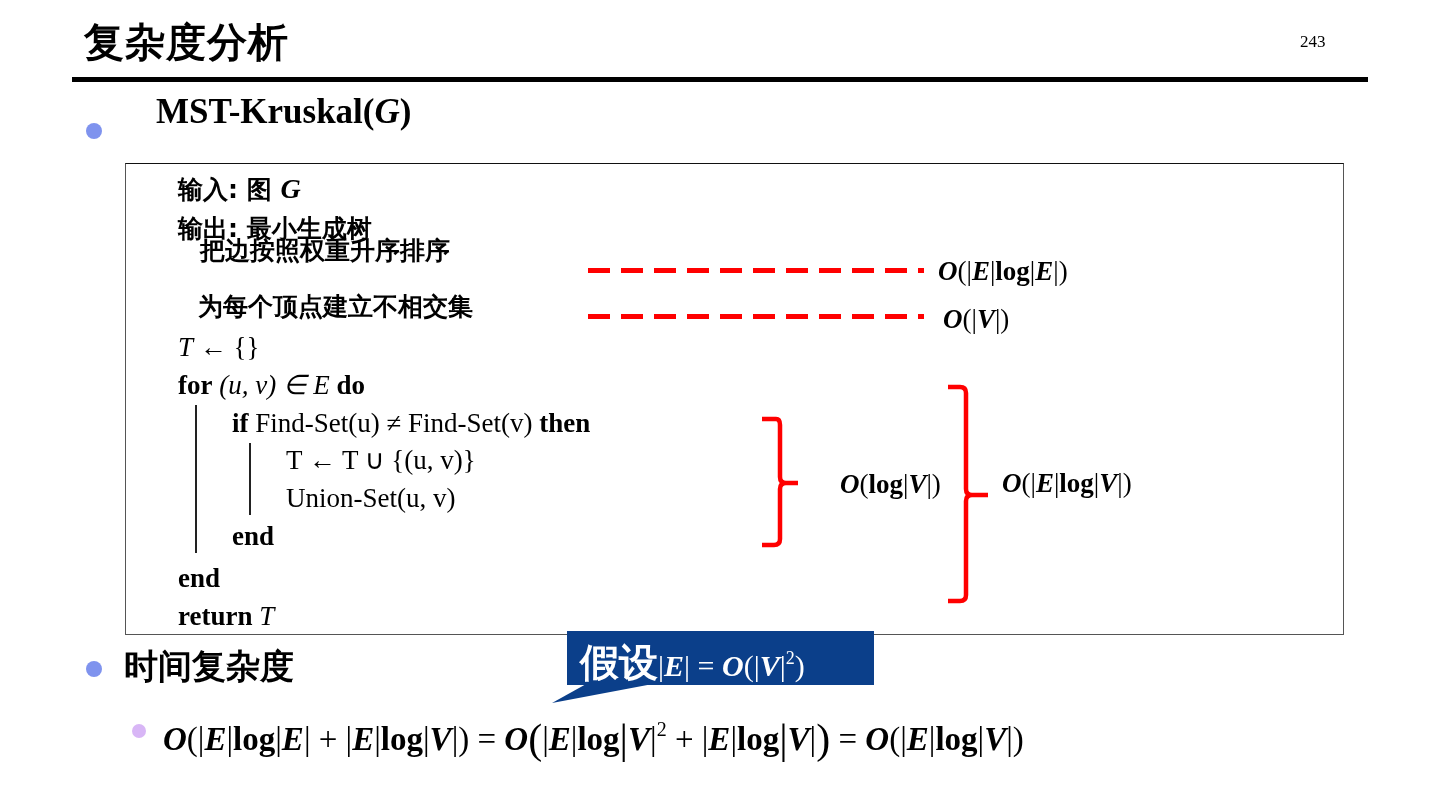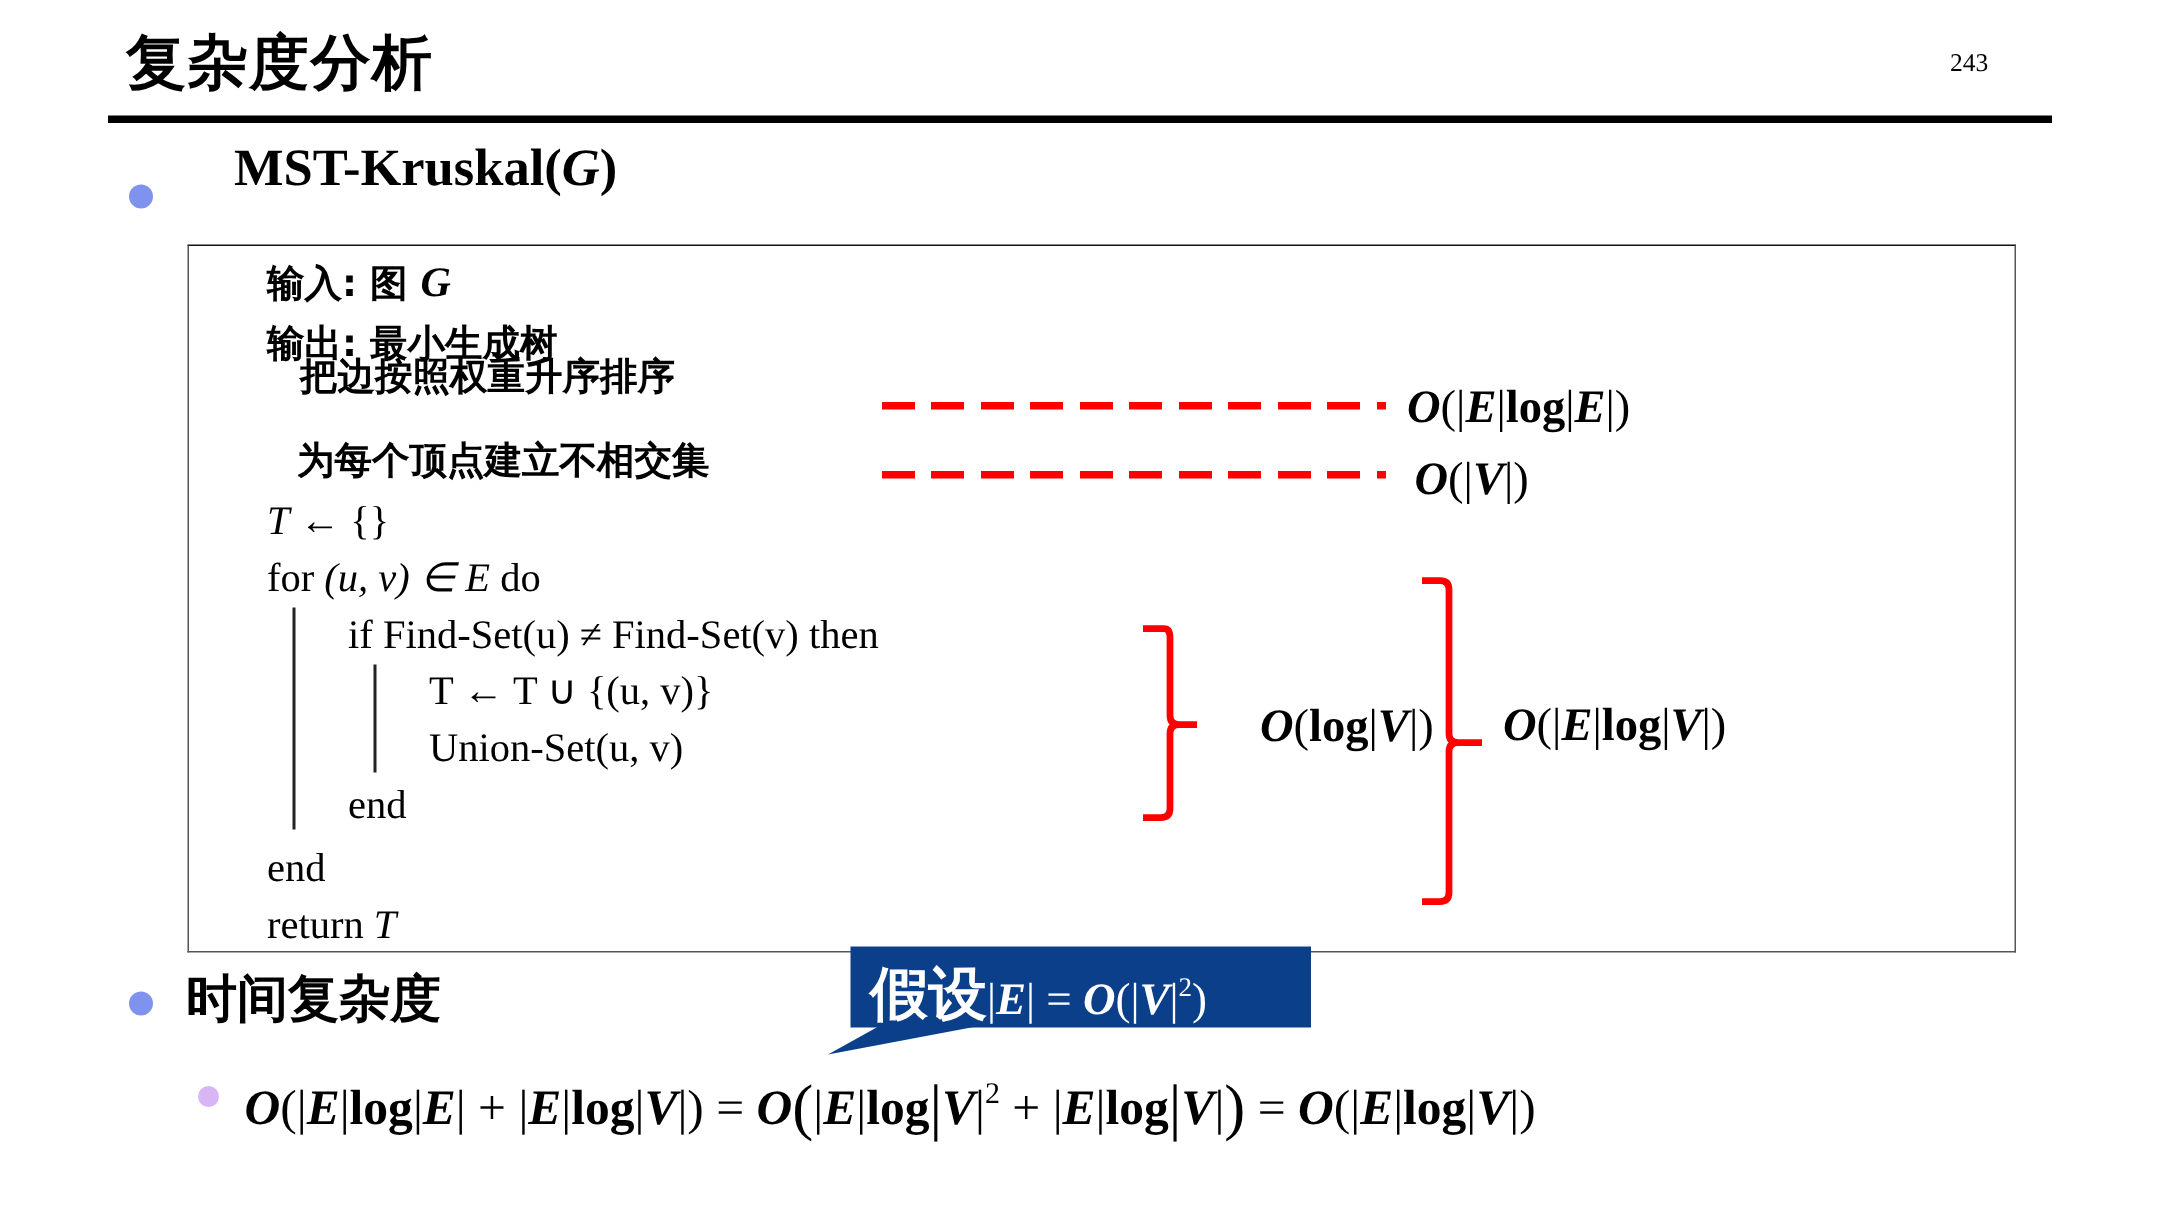--- a/index.html
+++ b/index.html
@@ -32,30 +32,30 @@
   .ital { font-style: italic; }
 
   .algo-box {
     position: absolute; left: 125px; top: 163px; width: 1219px; height: 472px;
     border: 1.5px solid #555; border-top-color: #111; background: #fff;
   }
   .algo-line {
     position: absolute; font-size: 27px; line-height: 34px; white-space: nowrap;
   }
   .algo-line.cn { font-family: "DejaVu Sans", sans-serif; font-weight: bold; font-size: 25px; }
-  .algo-line b { font-weight: normal; text-align: center; }
+  .algo-line b { font-weight: bold; text-align: center; }
   .algo-line i { font-style: italic; }
   .vbar { position: absolute; width: 2px; background: #222; }
 
   .dash {
     position: absolute; height: 5px;
     background: repeating-linear-gradient(to right, #ff0000 0 22px, transparent 22px 33px);
   }
   .cplx {
-    position: absolute; font-family: "Liberation Serif", serif; font-size: 31px; line-height: 38px; white-space: nowrap;
+    position: absolute; font-family: "Liberation Serif", serif; font-size: 27px; line-height: 38px; white-space: nowrap;
   }
   .cplx b { font-weight: bold; }
   .cplx .bi { font-weight: bold; font-style: italic; }
 
   .brace { position: absolute; }
 
   .callout {
     position: absolute; left: 567px; top: 631px; width: 307px; height: 54px; background: #0b3f8a;
     color: #fff; font-size: 30px; line-height: 54px; padding-left: 13px; white-space: nowrap;
   }

